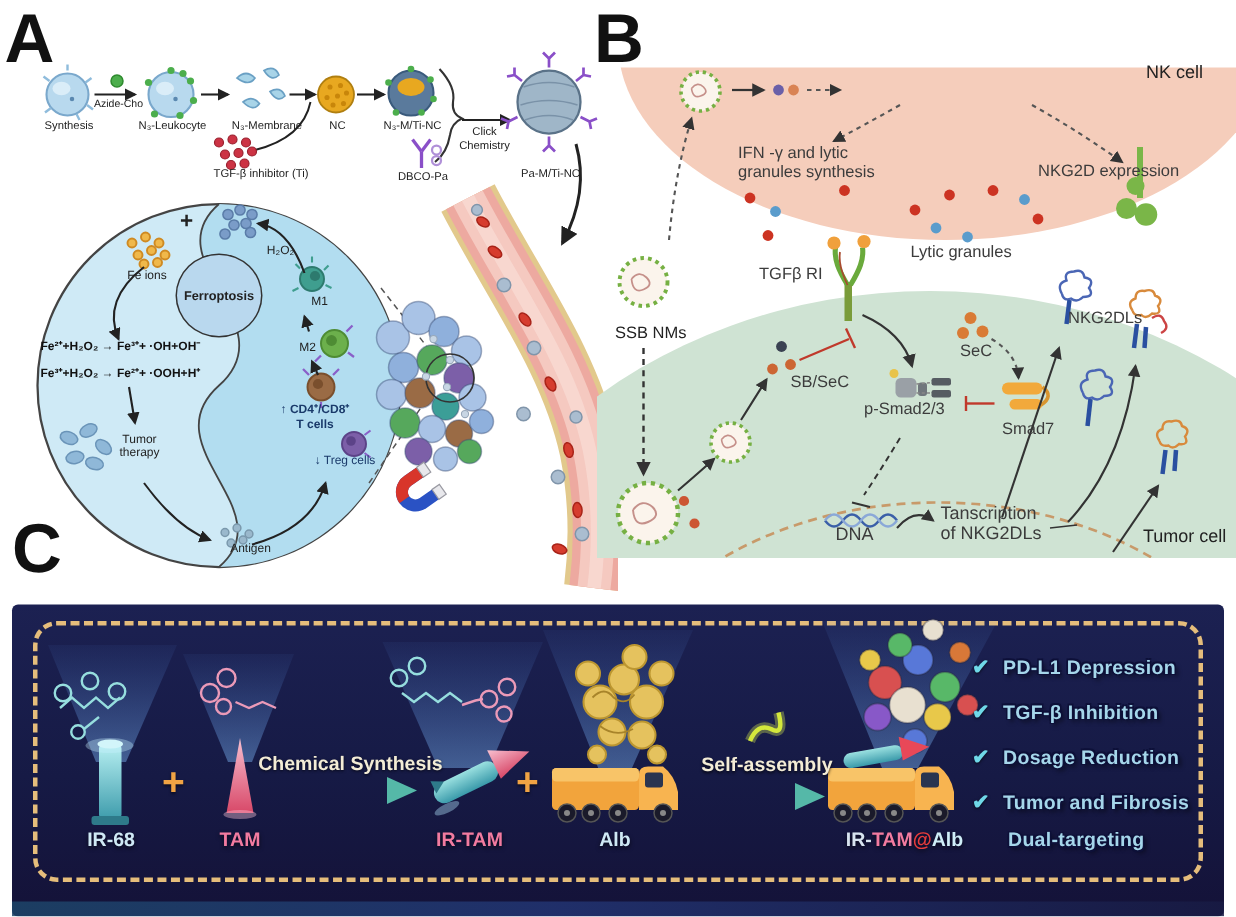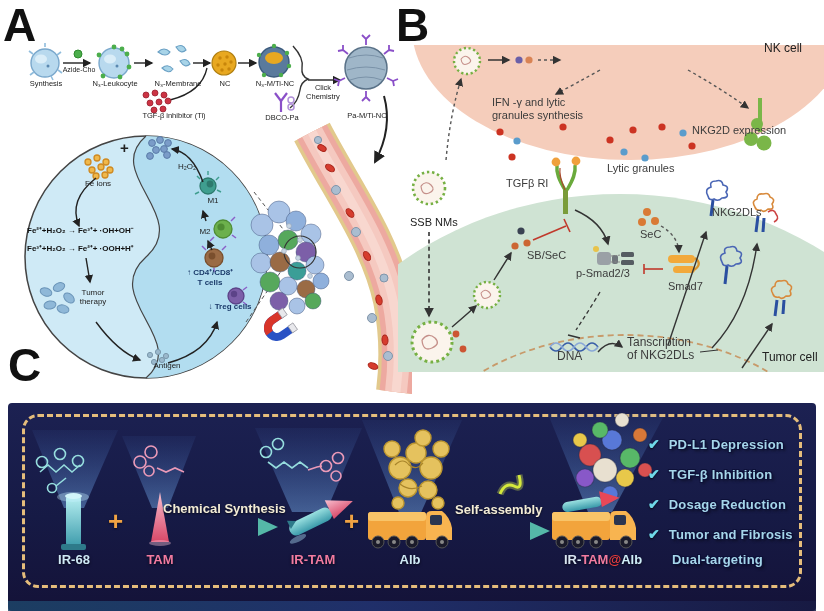--- a/index.html
+++ b/index.html
@@ -19,21 +19,21 @@
   .lbb{font-weight:400;color:#222;}
   
   .cbox{position:absolute;left:8px;top:403px;width:808px;height:208px;border-radius:4px;
         background:linear-gradient(180deg,#1c2152 0%,#161a45 55%,#141238 100%);}
   .cdash{position:absolute;left:14px;top:11px;width:774px;height:168px;border:3px dashed #e5bd7b;border-radius:16px;}
   .cstrip{position:absolute;left:0;bottom:0;width:100%;height:10px;
           background:linear-gradient(90deg,#1d4569 0%,#223472 45%,#181b44 100%);opacity:.85;}
   .clbl{position:absolute;font-weight:bold;font-size:13px;color:#cfe9f5;text-align:center;
         text-shadow:0 1px 3px rgba(0,0,0,.65);white-space:nowrap;}
   .pinklbl{color:#f27ba0;}
-  .arrlbl{position:absolute;font-weight:bold;font-size:13px;color:#f3ecd6;text-align:left;
+  .arrlbl{position:absolute;font-weight:bold;font-size:13px;color:#f3ecd6;text-align:right;
           text-shadow:0 1px 2px rgba(0,0,0,.7);white-space:nowrap;}
   .plus{position:absolute;font-size:26px;font-weight:bold;color:#f0a344;text-shadow:0 1px 2px rgba(0,0,0,.5);}
   .benefit{position:absolute;display:flex;align-items:center;white-space:nowrap;}
   .chk{color:#6fd8e8;font-size:14px;font-weight:bold;margin-right:9px;text-shadow:0 1px 2px rgba(0,0,0,.7);}
   .btxt{color:#a5d6ea;font-weight:bold;font-size:13px;letter-spacing:.2px;
         text-shadow:1px 1px 0 #0d1038,-1px 1px 0 #0d1038,1px -1px 0 #0d1038,-1px -1px 0 #0d1038,2px 2px 3px rgba(0,0,0,.55);}
 </style>
 </head>
 <body>
 
@@ -317,29 +317,32 @@
   <div class="la" style="left:247px;top:80px;width:56px">N₃-M/Ti-NC</div>
   <div class="la" style="left:134px;top:112px;width:80px">TGF-β inhibitor (Ti)</div>
   <div class="la" style="left:260px;top:114px;width:44px">DBCO-Pa</div>
   <div class="la" style="left:303px;top:84px;width:40px">Click</div>
   <div class="la" style="left:300px;top:93px;width:46px">Chemistry</div>
   <div class="la" style="left:342px;top:112px;width:50px">Pa-M/Ti-NC</div>
 
   <div class="la la8" style="left:78px;top:179px;width:40px">Fe ions</div>
   <div class="la" style="left:120px;top:139px;font-size:15px;font-weight:bold">+</div>
   <div class="la la8" style="left:172px;top:162px;width:30px">H₂O₂</div>
+  <div class="ccirc" style="left:117px;top:169px;width:56px;height:54px;background:#b9d8ee">
+      <span>Ferroptosis</span>
+    </div>
   <div class="eq" style="left:27px;top:224px">Fe²⁺+H₂O₂ → Fe³⁺+ ·OH+OH⁻</div>
   <div class="eq" style="left:27px;top:242px">Fe³⁺+H₂O₂ → Fe²⁺+ ·OOH+H⁺</div>
   <div class="la la8" style="left:72px;top:288px;width:42px;white-space:normal">Tumor therapy</div>
   <div class="la la8" style="left:147px;top:361px;width:40px">Antigen</div>
   <div class="la la8" style="left:203px;top:196px;width:20px">M1</div>
   <div class="la la8" style="left:195px;top:227px;width:20px">M2</div>
   <div class="la la8" style="left:182px;top:268px;width:56px;font-weight:bold;color:#1a3a6a">↑ CD4⁺/CD8⁺</div>
   <div class="la la8" style="left:192px;top:278px;width:36px;font-weight:bold;color:#1a3a6a">T cells</div>
-  <div class="la la8" style="left:206px;top:302px;width:48px;font-weight:bold;color:#1a3a6a">↓ Treg cells</div>
+  <div class="la la8" style="left:206px;top:302px;width:48px;font-weight:normal;color:#1a3a6a">↓ Treg cells</div>
 
   <div class="pletter" style="left:396px;top:2px">B</div>
 
   <svg class="abs" style="left:398px;top:0" width="426" height="372" viewBox="398 0 426 372">
     <defs>
       <clipPath id="cpb">
           <rect x="398" y="45" width="426" height="327"></rect>
         </clipPath>
       <marker id="mb" markerWidth="7" markerHeight="7" refX="5" refY="3" orient="auto">
           <path d="M0,0 L6,3 L0,6 Z" fill="#333"></path>
@@ -491,21 +494,21 @@
     <g>
       <path d="M 550,347 q 6,8 12,0 q 6,-8 12,0 q 6,8 12,0 q 6,-8 12,0" fill="none" stroke="#3a5fa8" stroke-width="1.6"></path>
       <path d="M 550,347 q 6,-8 12,0 q 6,8 12,0 q 6,-8 12,0 q 6,8 12,0" fill="none" stroke="#8aa8d8" stroke-width="1.6"></path>
       <path d="M 598,352 Q 610,338 622,347" fill="none" stroke="#333" stroke-width="1.4" marker-end="url(#mb)"></path>
     </g>
   </svg>
 
   <div class="lb lb12 lbb" style="left:764px;top:42px">NK cell</div>
   <div class="lb" style="left:492px;top:96px">IFN -γ and lytic</div>
   <div class="lb" style="left:492px;top:109px">granules synthesis</div>
-  <div class="lb" style="left:692px;top:124px">NKG2D expression</div>
+  <div class="lb" style="left:692px;top:108px">NKG2D expression</div>
   <div class="lb" style="left:607px;top:162px">Lytic granules</div>
   <div class="lb lbb" style="left:410px;top:216px">SSB NMs</div>
   <div class="lb" style="left:506px;top:177px">TGFβ RI</div>
   <div class="lb" style="left:527px;top:249px">SB/SeC</div>
   <div class="lb" style="left:576px;top:267px">p-Smad2/3</div>
   <div class="lb" style="left:640px;top:228px">SeC</div>
   <div class="lb" style="left:668px;top:280px">Smad7</div>
   <div class="lb" style="left:712px;top:206px">NKG2DLs</div>
   <div class="lb lb12" style="left:557px;top:350px">DNA</div>
   <div class="lb lb12" style="left:627px;top:336px">Tanscription</div>

